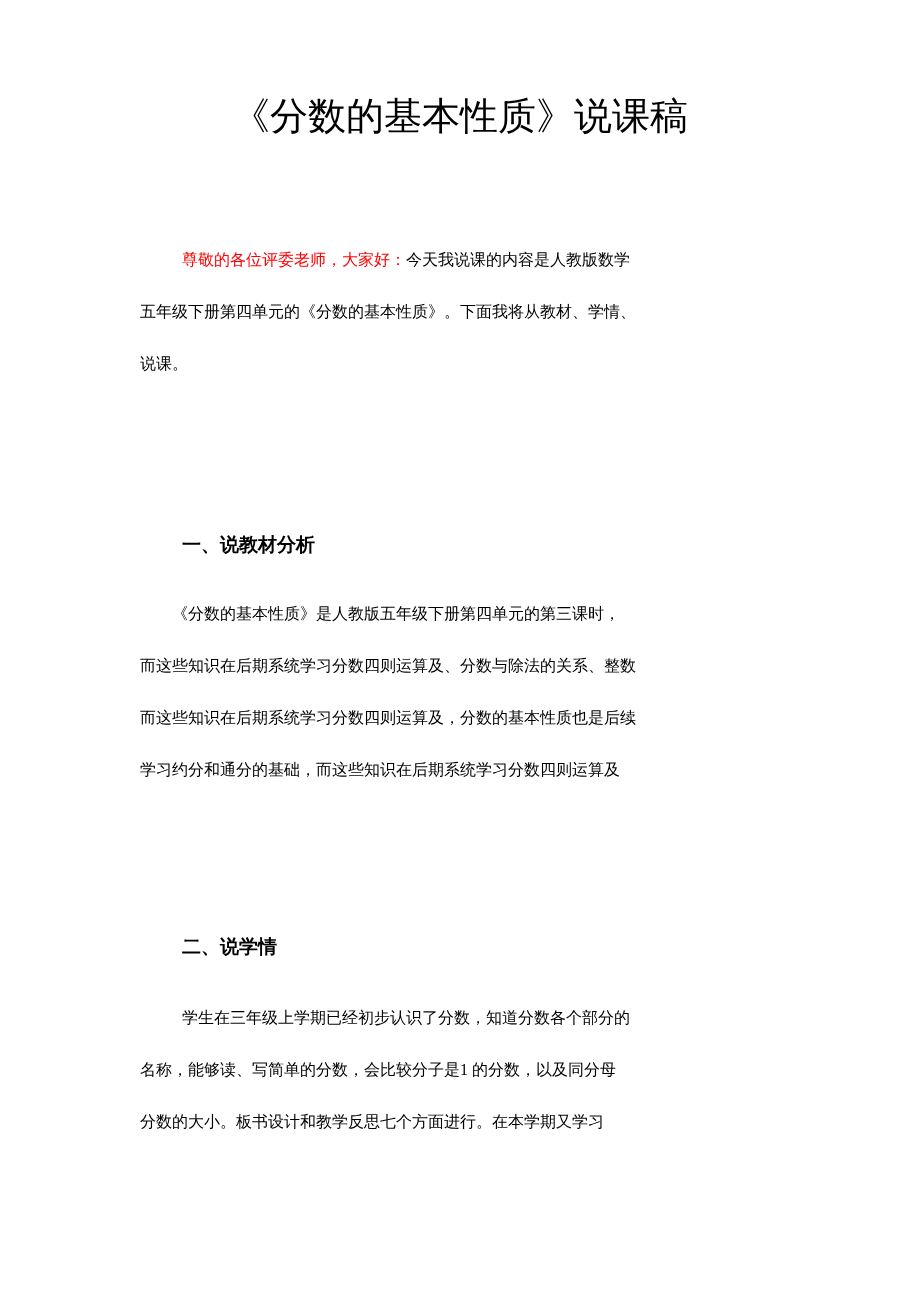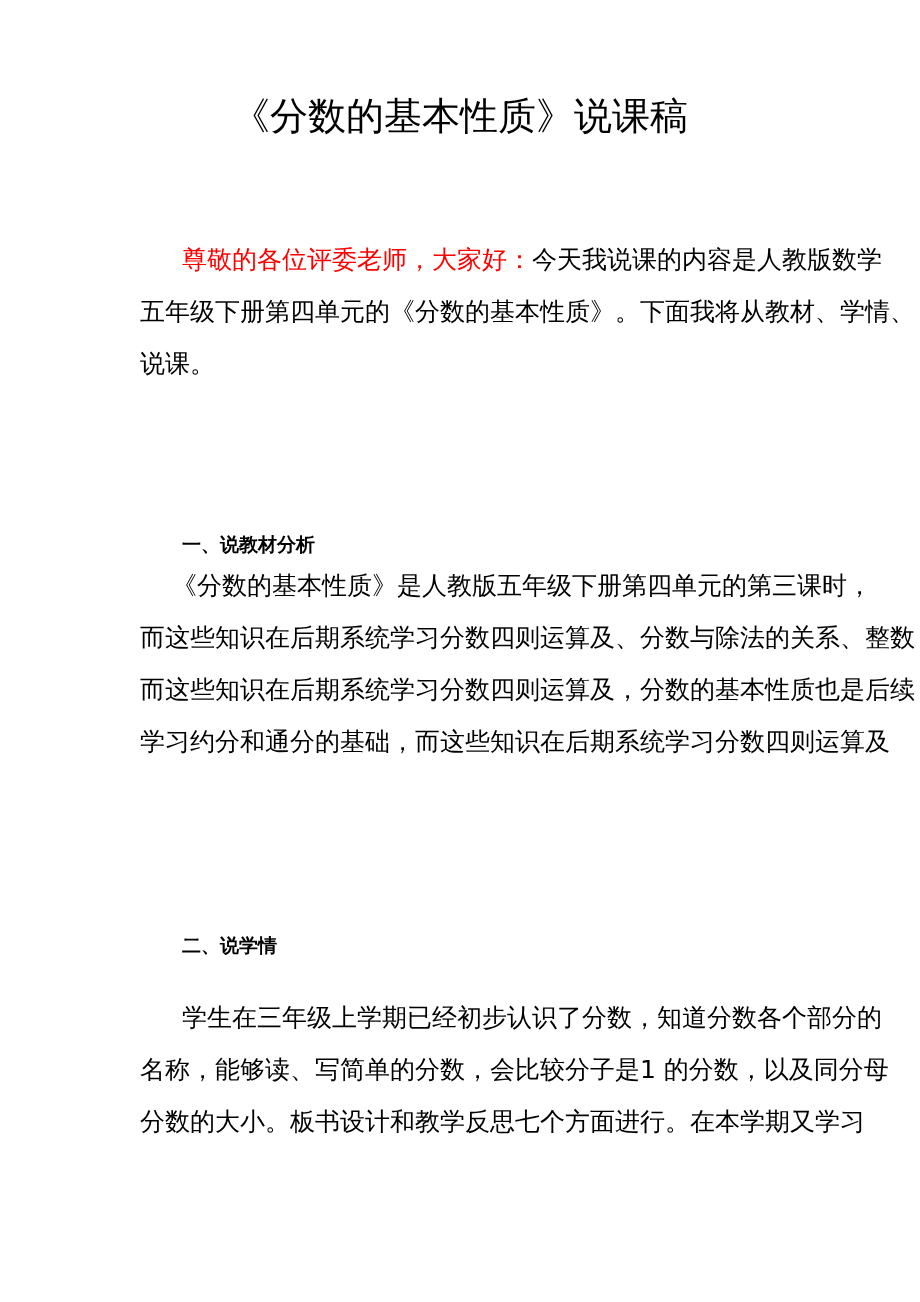--- a/index.html
+++ b/index.html
@@ -1,49 +1,49 @@
 <!DOCTYPE html>
 <html><head>
 <meta charset="utf-8">
 <style>
   html, body { margin: 0; padding: 0; background: #ffffff; }
   body { width: 920px; height: 1302px; position: relative; overflow: hidden;
          font-family: "DejaVu Sans", "Liberation Sans", sans-serif; color: #000; }
   .page { position: absolute; left: 0; top: 0; width: 920px; height: 1032px; }
   .title { position: absolute; left: 0; top: 88px; width: 920px; text-align: center;
            font-size: 38px; line-height: 56px; font-weight: normal; letter-spacing: 0px; }
-  .para { position: absolute; left: 140px; width: 650px; font-size: 25px; line-height: 52px;
-          text-align: justify; text-align-last: left; }
+  .para { position: absolute; left: 140px; width: 650px; font-size: 16px; line-height: 52px;
+          text-align: justify; text-align-last: left; font-family: Liberation Serif, serif; }
   .red { color: #ff0000; }
   .heading { position: absolute; left: 182px; font-size: 19px; font-weight: bold; line-height: 30px; }
   .line { display: block; white-space: nowrap; }
 </style>
 </head>
 <body>
 
 <div class="page">
 
   <div class="title">《分数的基本性质》说课稿</div>
 
   <div class="para" style="top:234px;">
     <span class="line" style="padding-left:42px;"><span class="red">尊敬的各位评委老师，大家好：</span><span>今天我说课的内容是人教版数学</span></span>
     <span class="line">五年级下册第四单元的《分数的基本性质》。下面我将从教材、学情、</span>
     <span class="line">说课。</span>
   </div>
 
   <div class="heading" style="top:529px;">一、说教材分析</div>
 
-  <div class="para" style="top:560px;">
+  <div class="para" style="top:588px;">
     <span class="line" style="padding-left:32px;">《分数的基本性质》是人教版五年级下册第四单元的第三课时，</span>
     <span class="line">而这些知识在后期系统学习分数四则运算及、分数与除法的关系、整数</span>
     <span class="line">而这些知识在后期系统学习分数四则运算及，分数的基本性质也是后续</span>
     <span class="line">学习约分和通分的基础，而这些知识在后期系统学习分数四则运算及</span>
   </div>
 
-  <div class="heading" style="top:931px;font-family:Liberation Serif, serif;">二、说学情</div>
+  <div class="heading" style="top:931px;">二、说学情</div>
 
   <div class="para" style="top:992px;">
     <span class="line" style="padding-left:42px;">学生在三年级上学期已经初步认识了分数，知道分数各个部分的</span>
     <span class="line">名称，能够读、写简单的分数，会比较分子是1 的分数，以及同分母</span>
     <span class="line">分数的大小。板书设计和教学反思七个方面进行。在本学期又学习</span>
   </div>
 
 </div>
 
 </body></html>

